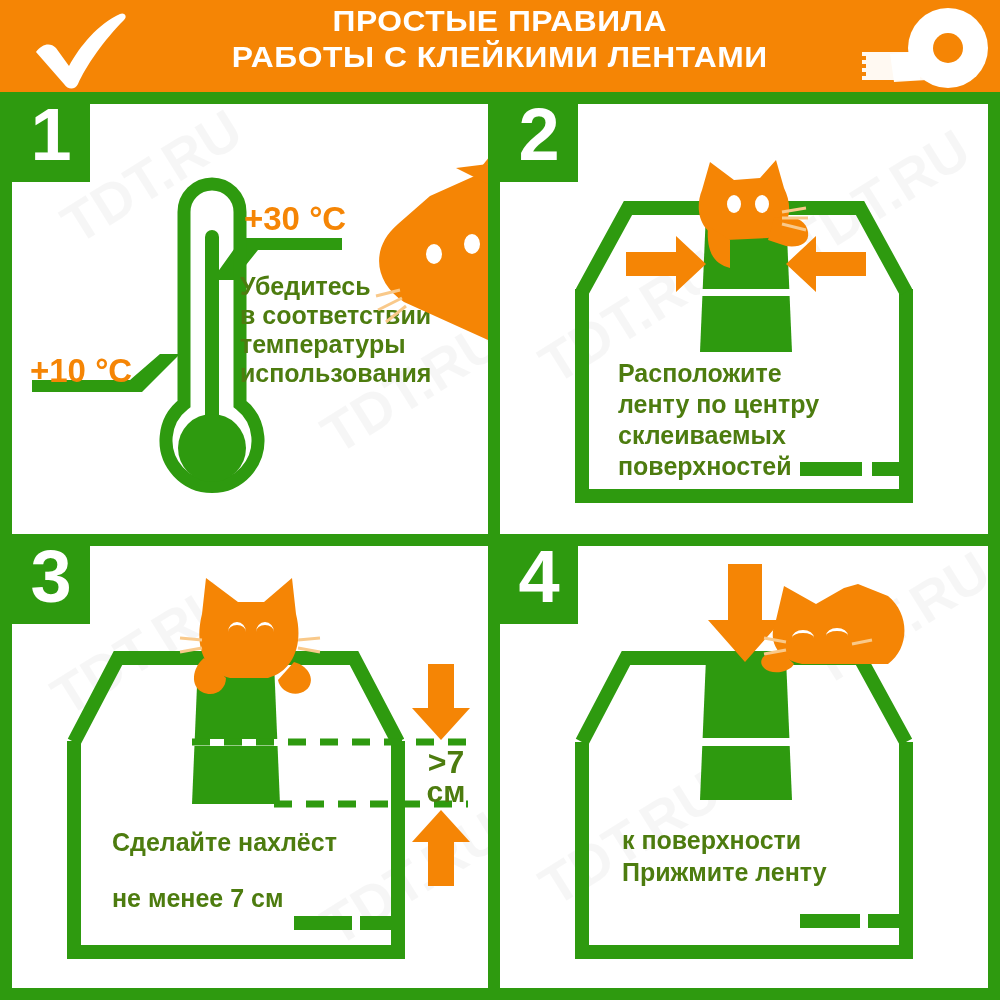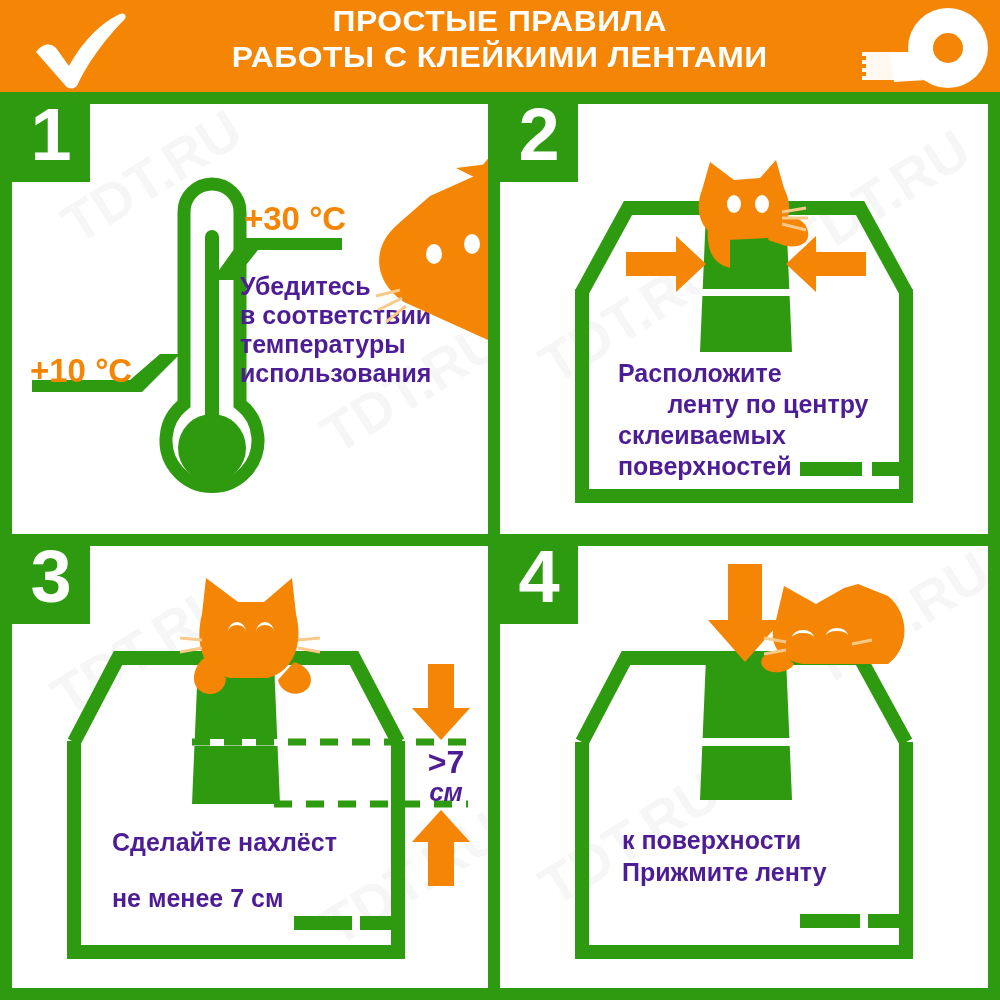--- a/index.html
+++ b/index.html
@@ -24,21 +24,21 @@
   #p4{left:500px;top:546px;width:488px;height:442px;}
 
   
   .badge{position:absolute;left:0;top:0;background:#2e9a0f;
          display:flex;align-items:flex-start;justify-content:center;}
   .badge.sq{width:78px;height:78px;}
   .badge span{color:#ffffff;font-weight:bold;font-size:74px;line-height:70px;
               display:block;margin-top:-4px;}
 
   
-  .gtext{position:absolute;color:#4c1d95;font-weight:bold;}
+  .gtext{position:absolute;color:#4d7c0f;font-weight:bold;}
   .otext{position:absolute;color:#f58505;font-weight:bold;}
 
   
   .wm{position:absolute;color:rgba(0,0,0,0.035);font-weight:bold;font-size:56px;
       transform:rotate(-32deg);pointer-events:none;}
   svg{display:block;overflow:visible;}
 </style>
 </head>
 <body>
 
@@ -142,21 +142,21 @@
                L36 84 C10 78 4 54 12 34 Z" fill="#f58505"></path>
       <path d="M18 70 C16 96 24 108 40 112 L40 84 Z" fill="#f58505"></path>
       <path d="M84 62 C104 58 116 64 118 76 C120 88 108 92 96 90 L78 84 Z" fill="#f58505"></path>
       <ellipse cx="44" cy="48" rx="7" ry="9" fill="#ffffff"></ellipse>
       <ellipse cx="72" cy="48" rx="7" ry="9" fill="#ffffff"></ellipse>
       <path d="M92 56 L116 52 M92 62 L118 62 M92 68 L116 74" stroke="#f9c98a" stroke-width="3" fill="none"></path>
     </svg>
 
     <div style="position:absolute;left:118px;top:254px;width:300px;">
       <div class="gtext" style="position:relative;font-size:25px;line-height:31px;">Расположите</div>
-      <div class="gtext" style="position:relative;font-size:25px;line-height:31px;text-align:center;">ленту по центру</div>
+      <div class="gtext" style="position:relative;font-size:25px;line-height:31px;">ленту по центру</div>
       <div class="gtext" style="position:relative;font-size:25px;line-height:31px;">склеиваемых</div>
       <div class="gtext" style="position:relative;font-size:25px;line-height:31px;">поверхностей</div>
     </div>
 
     <div class="badge sq">
       <span>2</span>
     </div>
   </div>
 
   <div class="panel" id="p3">
@@ -180,21 +180,21 @@
       <rect x="282" y="370" width="58" height="14" fill="#2e9a0f"></rect>
       <rect x="348" y="370" width="32" height="14" fill="#2e9a0f"></rect>
 
       <path d="M416 118 L442 118 L442 162 L458 162 L429 194 L400 162 L416 162 Z" fill="#f58505"></path>
 
       <path d="M416 340 L442 340 L442 296 L458 296 L429 264 L400 296 L416 296 Z" fill="#f58505"></path>
     </svg>
 
     <div style="position:absolute;left:398px;top:200px;width:72px;text-align:center;">
       <div class="gtext" style="position:relative;font-size:32px;line-height:32px;">&gt;7</div>
-      <div class="gtext" style="position:relative;font-size:26px;line-height:28px;font-style:italic;">см</div>
+      <div class="gtext" style="position:relative;font-size:30px;line-height:28px;">см</div>
     </div>
 
     <svg style="position:absolute;left:168px;top:22px;" viewBox="0 0 140 140" width="140" height="140">
       <path d="M22 46 L26 10 L58 34 L84 34 L112 10 L116 46
                C124 78 112 104 88 110 L50 110 C24 104 14 78 22 46 Z" fill="#f58505"></path>
       <path d="M24 90 C12 100 10 118 22 124 C34 130 46 122 46 110 Z" fill="#f58505"></path>
       <path d="M114 94 C130 98 136 114 126 122 C116 130 100 124 98 112 Z" fill="#f58505"></path>
       <path d="M48 64 a9 10 0 0 1 18 0 a9 7 0 0 0 -18 0 Z" fill="#ffffff"></path>
       <path d="M76 64 a9 10 0 0 1 18 0 a9 7 0 0 0 -18 0 Z" fill="#ffffff"></path>
       <path d="M22 72 L0 70 M22 80 L0 84 M118 72 L140 70 M118 80 L140 84" stroke="#f9c98a" stroke-width="3" fill="none"></path>

